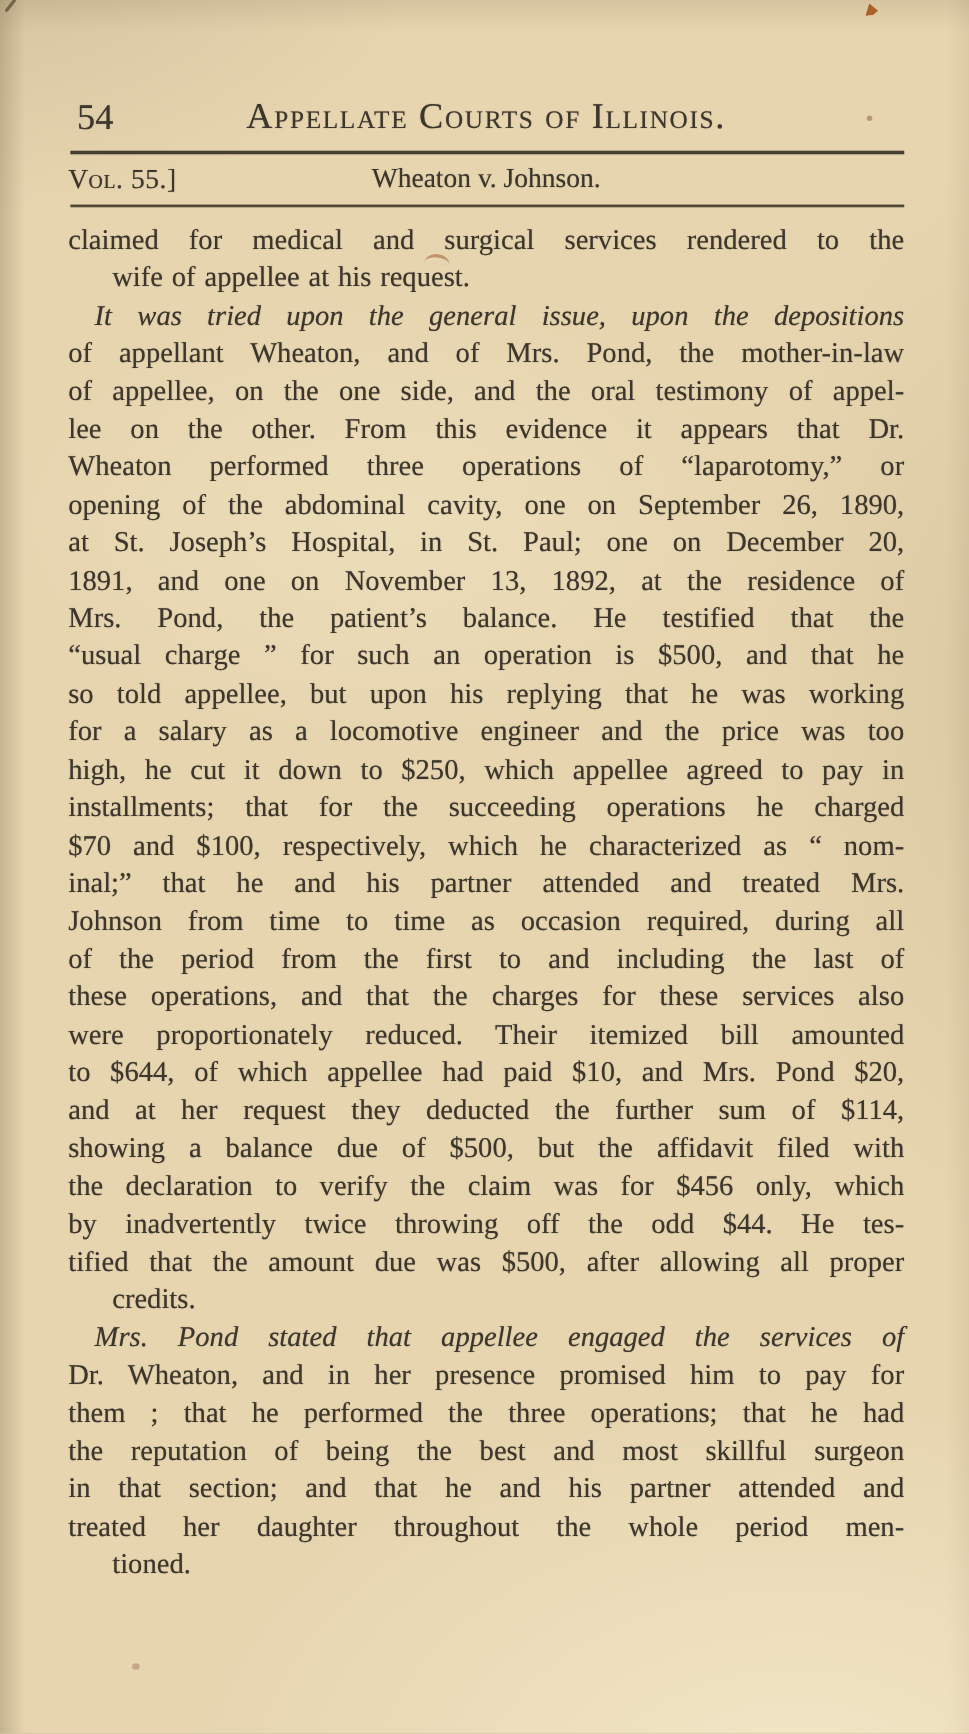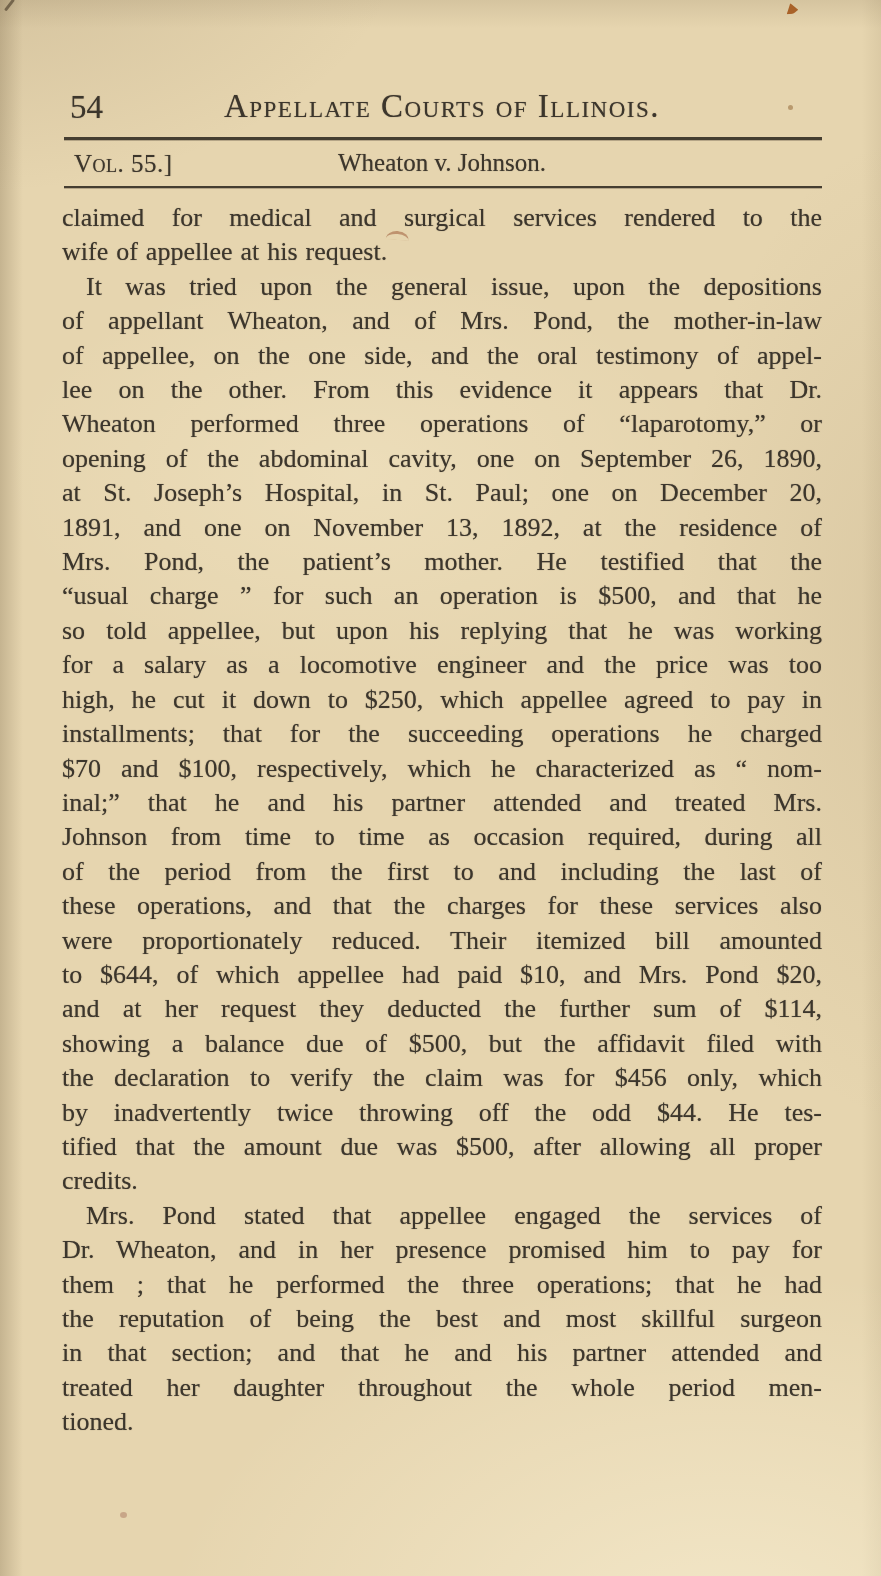--- a/index.html
+++ b/index.html
@@ -59,41 +59,41 @@
 
   .case-row {
     position: absolute;
     top: 149px; left: 62px; width: 760px;
     text-align: center;
     font-size: 25px;
     white-space: nowrap;
   }
   .vol-label {
     position: absolute;
-    left: 12px; top: 1px;
+    left: 0; top: 1px;
     font-variant: small-caps;
     letter-spacing: 0.5px;
   }
 
   
   .body-text {
     position: absolute;
     top: 201px; left: 62px; width: 760px;
     font-size: 26px;
     line-height: 34.4px;
     word-spacing: 1.5px;
   }
   .line {
     text-align: justify;
     text-align-last: justify;
     text-justify: inter-word;
     white-space: nowrap; 
   }
-  .line.first { text-indent: 24px; }
-  .line.last  { text-align-last: left; white-space: normal; }
+  .line.first { text-indent: 24px; font-style: italic; }
+  .line.last  { text-align-last: left; white-space: normal; margin-left: 40px; }
 
   
   .speck-triangle {
     position: absolute;
     left: 786px; top: 3px;
     width: 12px; height: 11px;
     background: var(--speck);
     clip-path: polygon(0 95%, 42% 0, 100% 70%, 55% 100%);
     opacity: 0.9;
     transform: rotate(-8deg);
@@ -153,21 +153,21 @@
       <div class="line">claimed for medical and surgical services rendered to the</div>
       <div class="line last">wife of appellee at his request.</div>
       <div class="line first">It was tried upon the general issue, upon the depositions</div>
       <div class="line">of appellant Wheaton, and of Mrs. Pond, the mother-in-law</div>
       <div class="line">of appellee, on the one side, and the oral testimony of appel-</div>
       <div class="line">lee on the other. From this evidence it appears that Dr.</div>
       <div class="line">Wheaton performed three operations of “laparotomy,” or</div>
       <div class="line">opening of the abdominal cavity, one on September 26, 1890,</div>
       <div class="line">at St. Joseph’s Hospital, in St. Paul; one on December 20,</div>
       <div class="line">1891, and one on November 13, 1892, at the residence of</div>
-      <div class="line">Mrs. Pond, the patient’s mother. He testified that the</div>
+      <div class="line">Mrs. Pond, the patient’s balance. He testified that the</div>
       <div class="line">“usual charge ” for such an operation is $500, and that he</div>
       <div class="line">so told appellee, but upon his replying that he was working</div>
       <div class="line">for a salary as a locomotive engineer and the price was too</div>
       <div class="line">high, he cut it down to $250, which appellee agreed to pay in</div>
       <div class="line">installments; that for the succeeding operations he charged</div>
       <div class="line">$70 and $100, respectively, which he characterized as “ nom-</div>
       <div class="line">inal;” that he and his partner attended and treated Mrs.</div>
       <div class="line">Johnson from time to time as occasion required, during all</div>
       <div class="line">of the period from the first to and including the last of</div>
       <div class="line">these operations, and that the charges for these services also</div>

